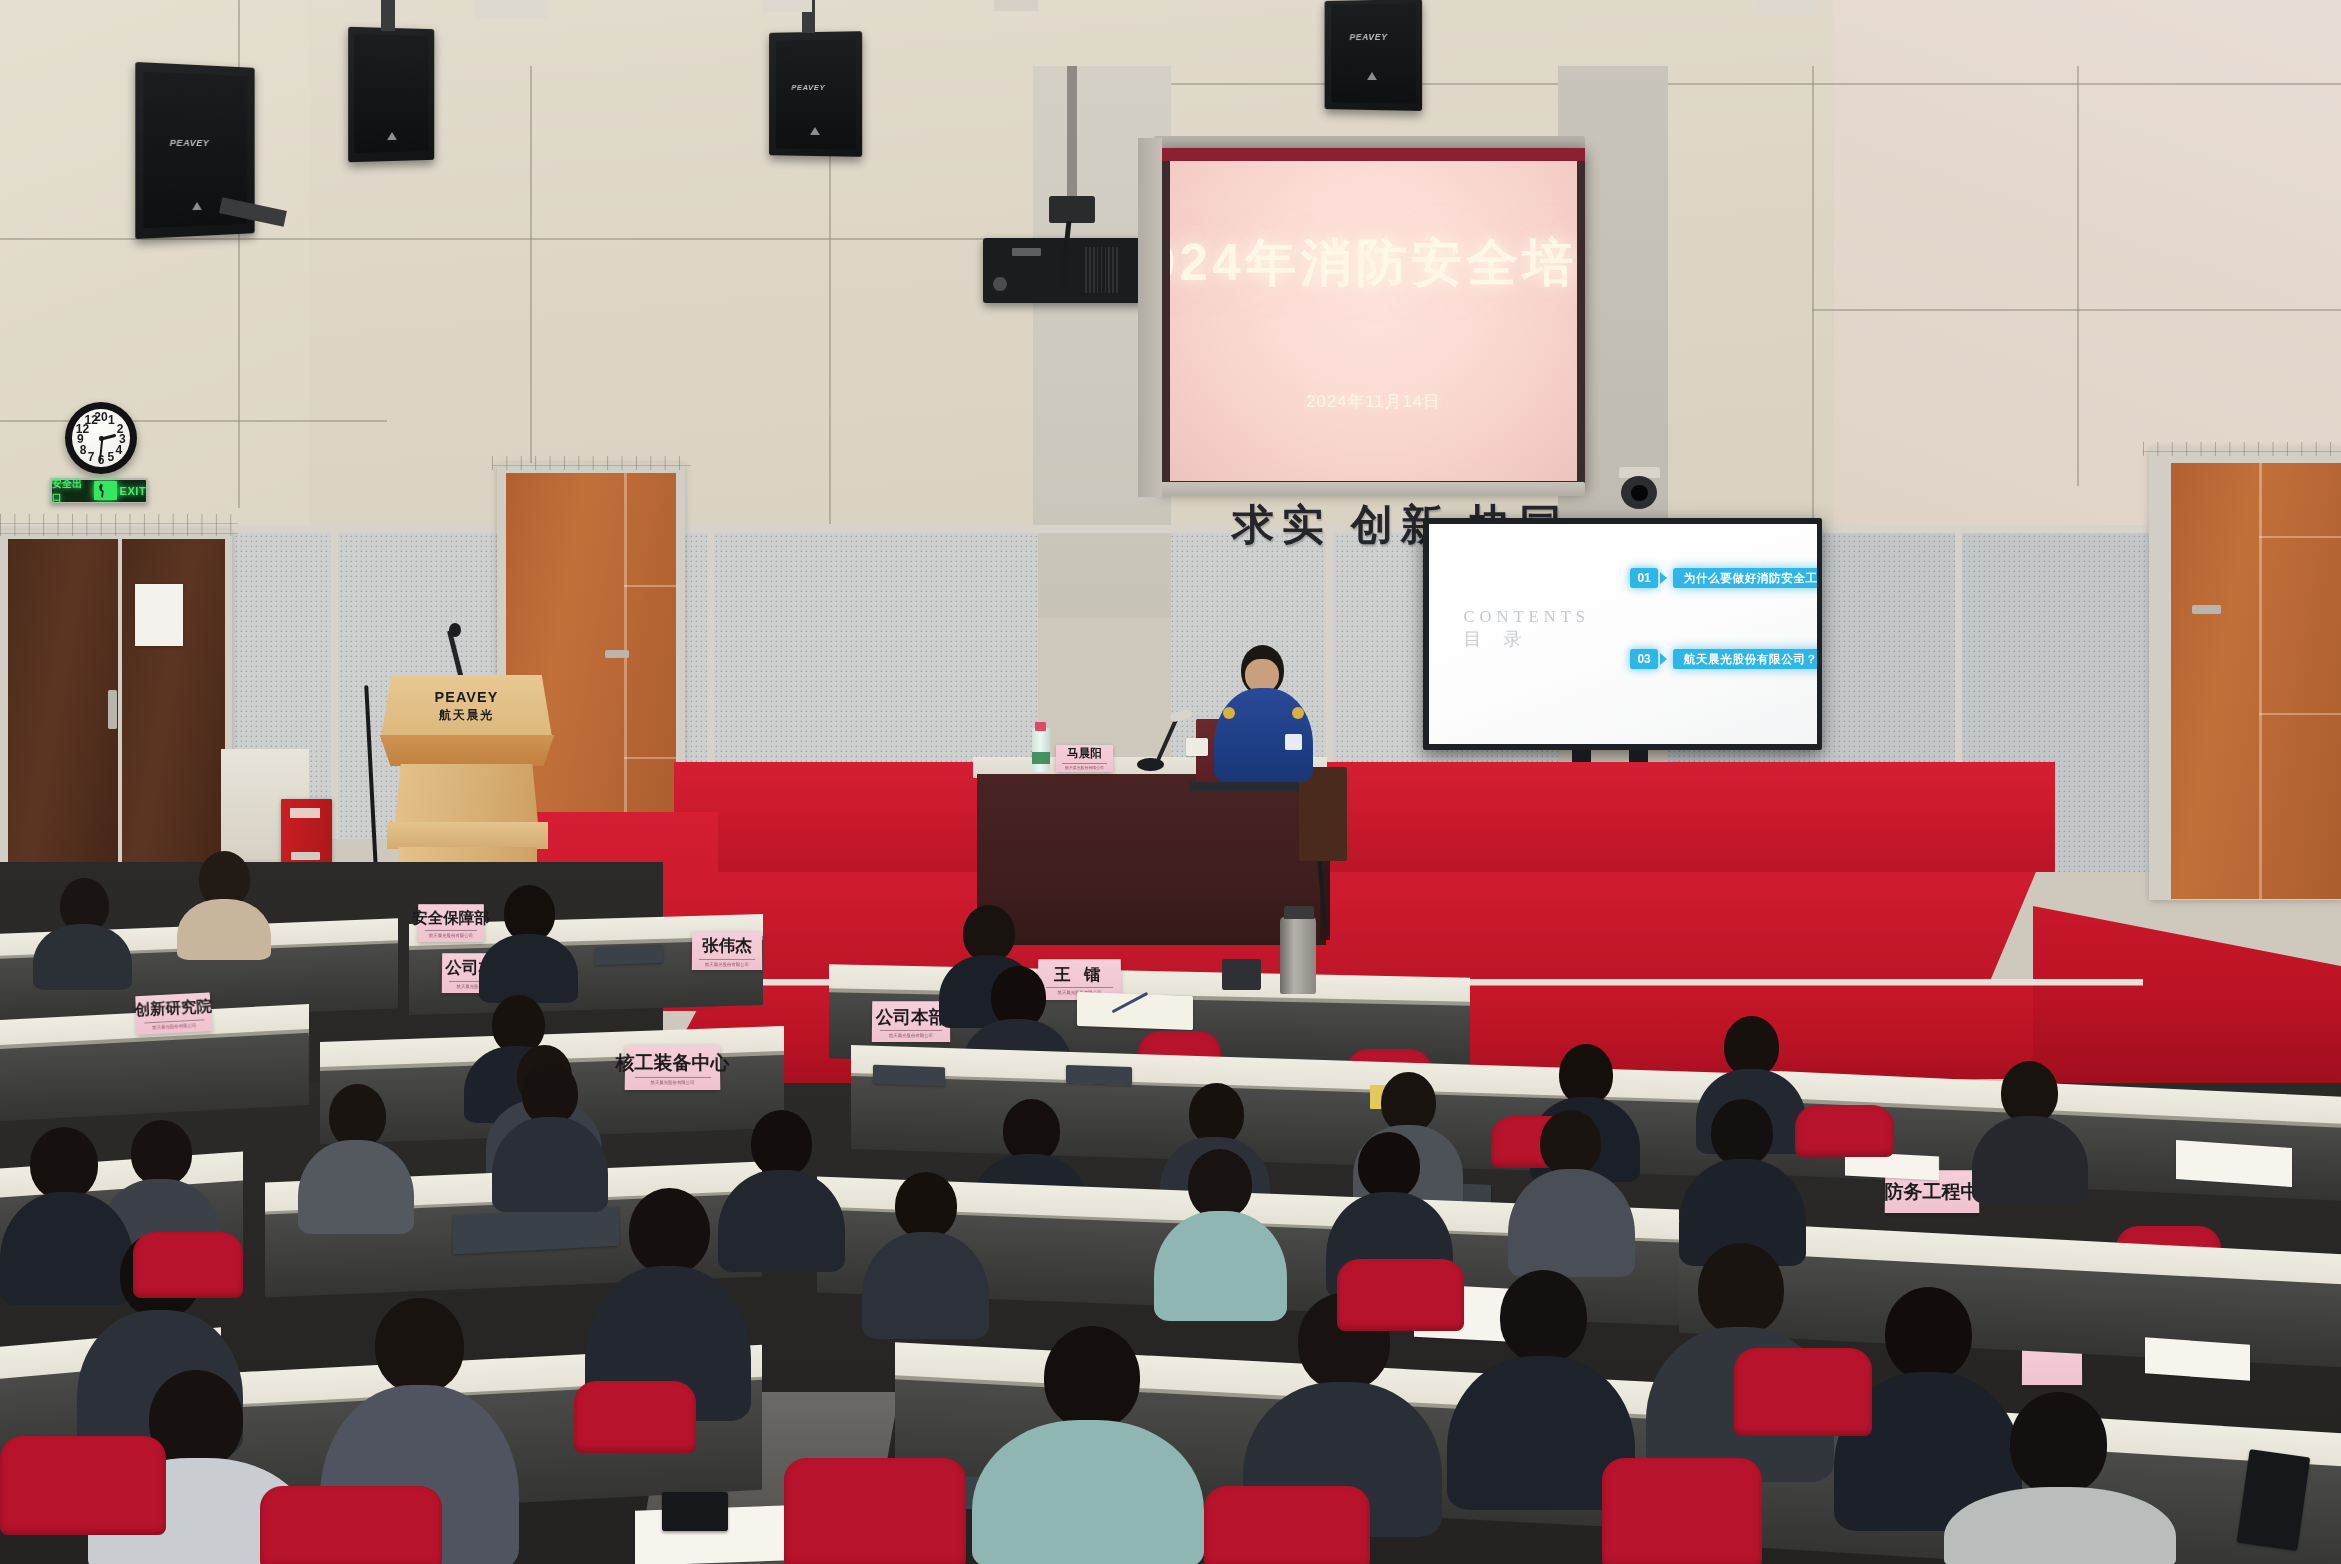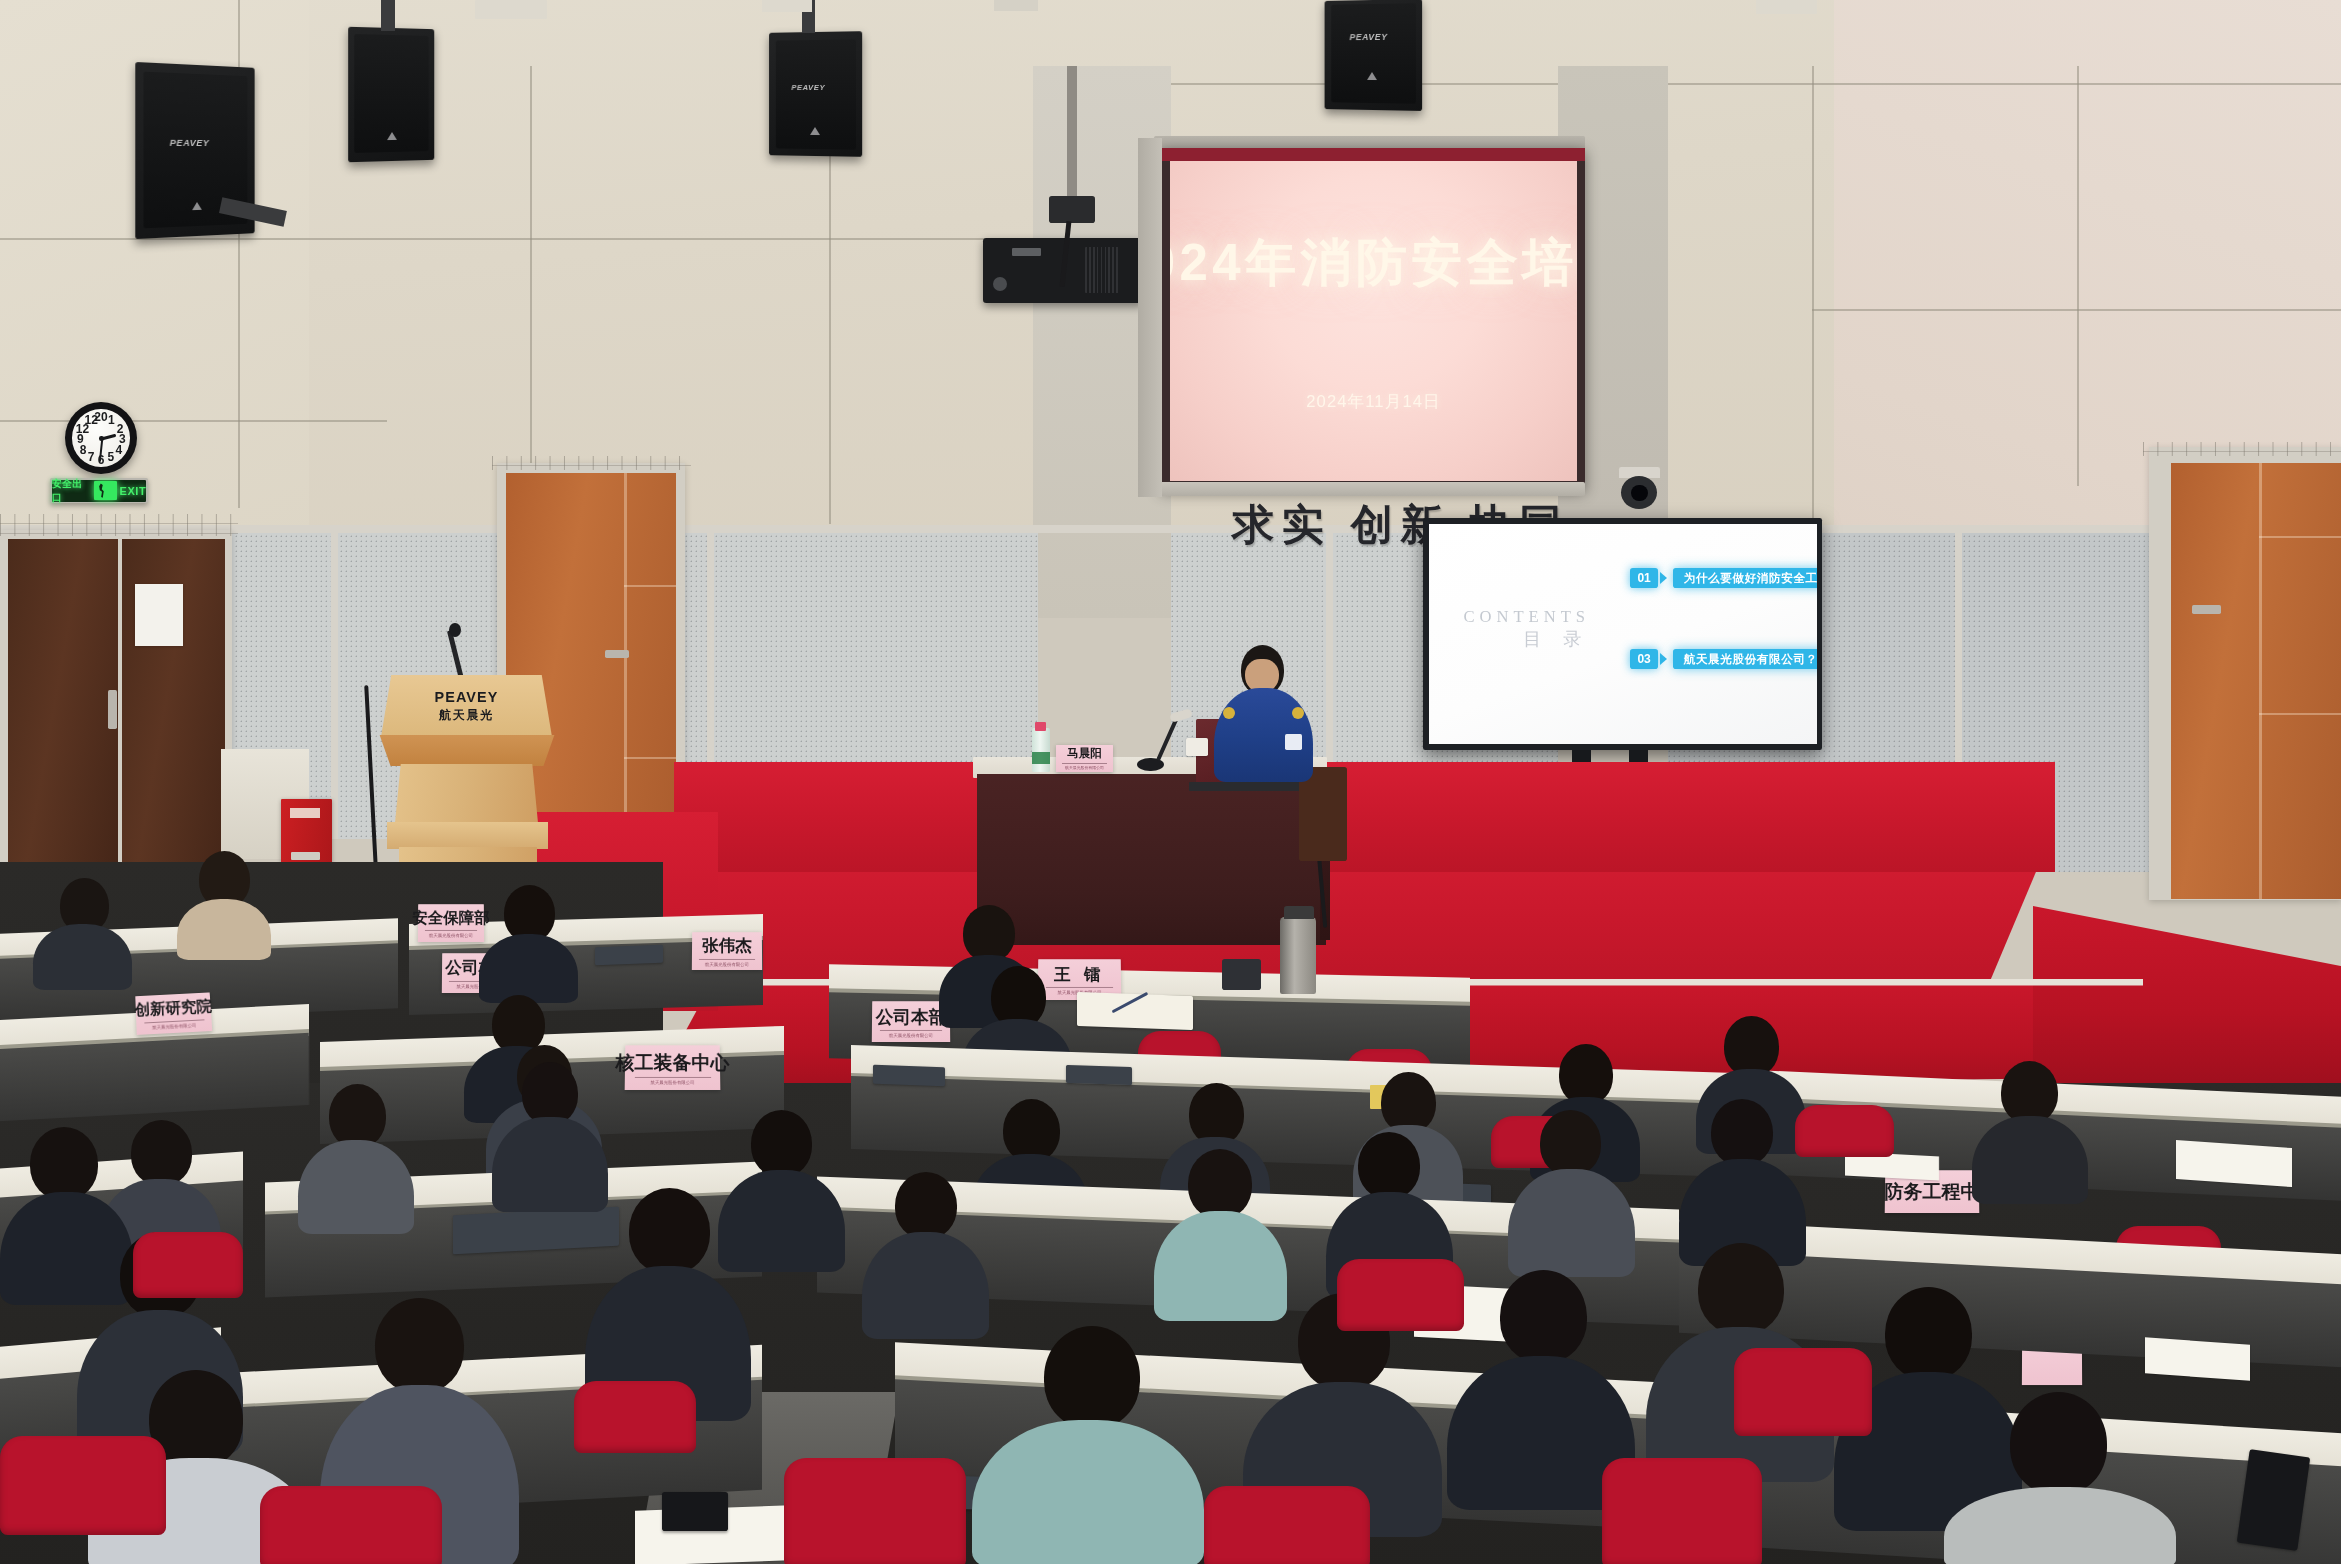--- a/index.html
+++ b/index.html
@@ -108,21 +108,21 @@
     box-shadow:0 5.5px 16.6px rgba(0,0,0,.5);
   }
   .tv-screen {
     position:absolute;
     background:linear-gradient(160deg,#ffffff 0%,#fdfdfd 55%,#f4f5f6 100%);
     overflow:hidden;
   }
   .tv-contents-label {
     position:absolute; left:9%; top:39%;
     color:#c9cdd4; line-height:1;
-    text-align:right;
+    text-align:left;
   }
   .tv-contents-label .en {
     font-size:16.6px; letter-spacing:5px; font-family:"Liberation Serif", serif;
     display:block; color:#c4c9d0;
   }
   .tv-contents-label .cn {
     font-size:18px; letter-spacing:8.8px; display:block; margin-top:4.4px;
     color:#c8ccd3; font-family:"Liberation Serif", serif;
   }
   .toc-row { position:absolute; display:flex; align-items:center; gap:5.5px; }

